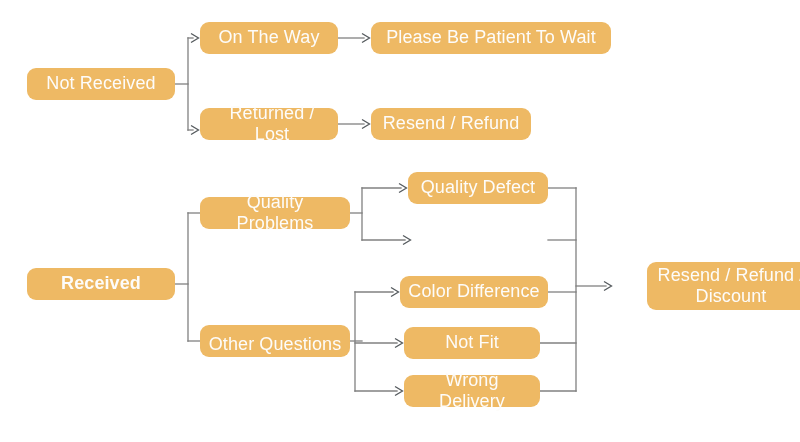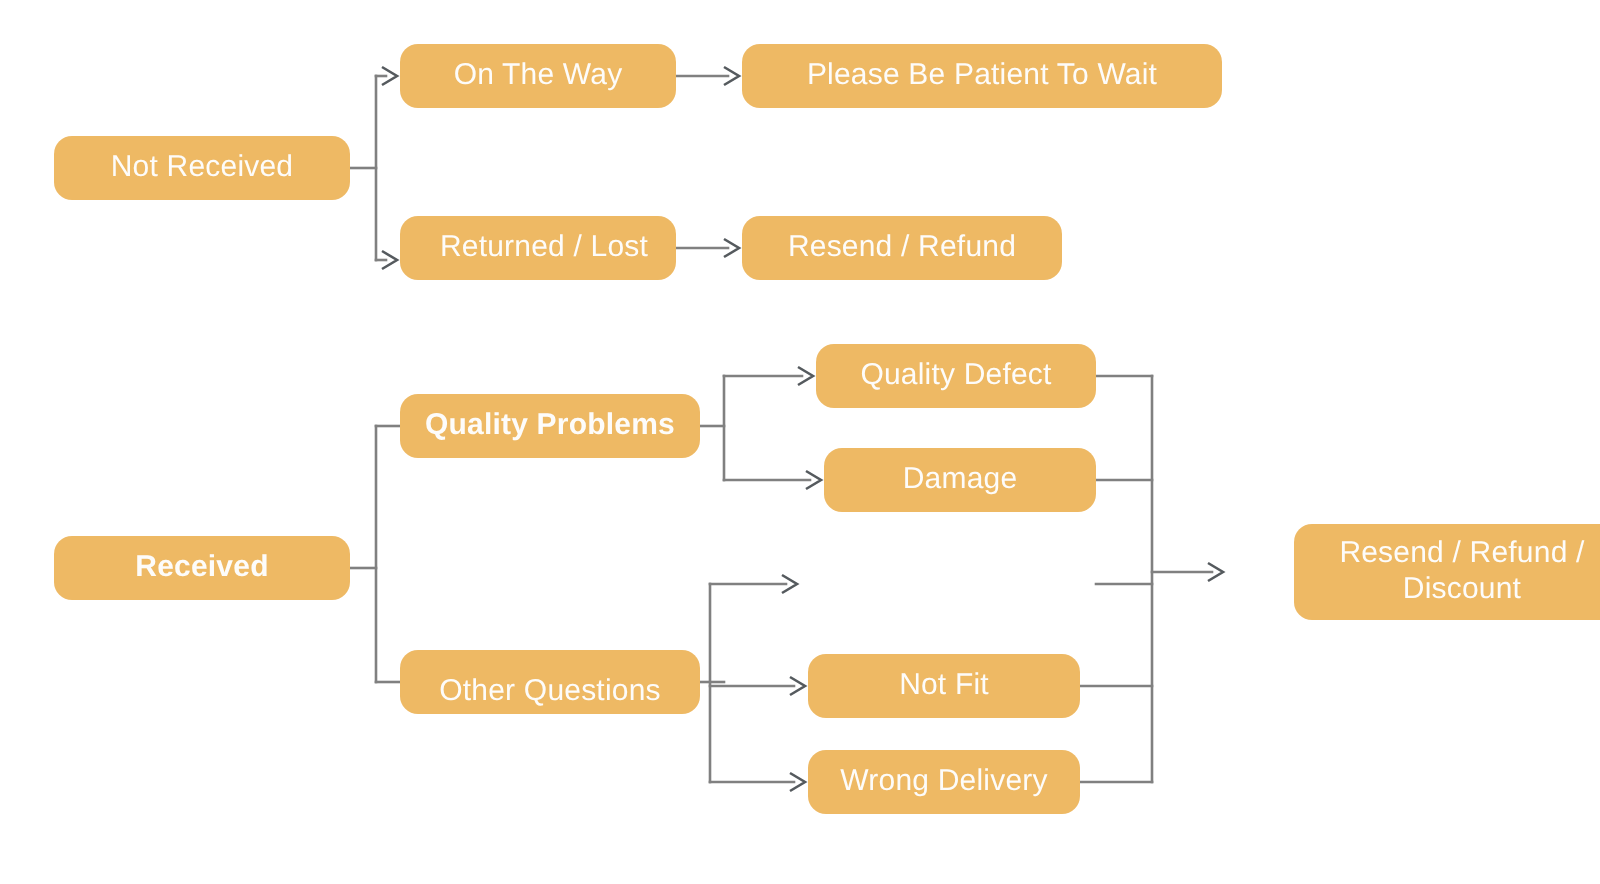--- a/index.html
+++ b/index.html
@@ -27,21 +27,21 @@
   .node {
     position: absolute;
     box-sizing: border-box;
     background: #eeb964;
     border-radius: 9px;
     color: #fdfcfa;
     display: flex;
     align-items: center;
     justify-content: center;
     text-align: center;
-    font-size: 15px;
+    font-size: 18px;
     font-weight: 400;
     line-height: 1.18;
     letter-spacing: 0.1px;
     padding: 2px 6px;
     -webkit-font-smoothing: antialiased;
   }
   .node-label {
     display: block;
     white-space: pre-line;
   }
@@ -148,36 +148,36 @@
   </div>
 
   <div class="node" style="left:371px; top:108px; width:160px; height:32px;">
     <span class="node-label">Resend / Refund</span>
   </div>
 
   <div class="node" style="left:27px;  top:268px; width:148px; height:32px;font-weight:bold;">
     <span class="node-label">Received</span>
   </div>
 
-  <div class="node" style="left:200px; top:197px; width:150px; height:32px;font-weight:bold;">
+  <div class="node" style="left:200px; top:197px; width:150px; height:32px;">
     <span class="node-label">Quality Problems</span>
   </div>
 
   <div class="node" style="left:200px; top:325px; width:150px; height:32px;align-items:flex-end;">
     <span class="node-label">Other Questions</span>
   </div>
 
   <div class="node" style="left:408px; top:172px; width:140px; height:32px;">
     <span class="node-label">Quality Defect</span>
   </div>
 
-  <div class="node" style="left:412px; top:224px; width:136px; height:32px;">
-    <span class="node-label">Damage</span>
+
+  <div class="node" style="left:400px; top:276px; width:148px; height:32px;">
+    <span class="node-label">Color Difference</span>
   </div>
-
 
   <div class="node" style="left:404px; top:327px; width:136px; height:32px;">
     <span class="node-label">Not Fit</span>
   </div>
 
   <div class="node" style="left:404px; top:375px; width:136px; height:32px;">
     <span class="node-label">Wrong Delivery</span>
   </div>
 
   <div class="node" style="left:613px; top:262px; width:168px; height:48px;margin-left:34px;">

